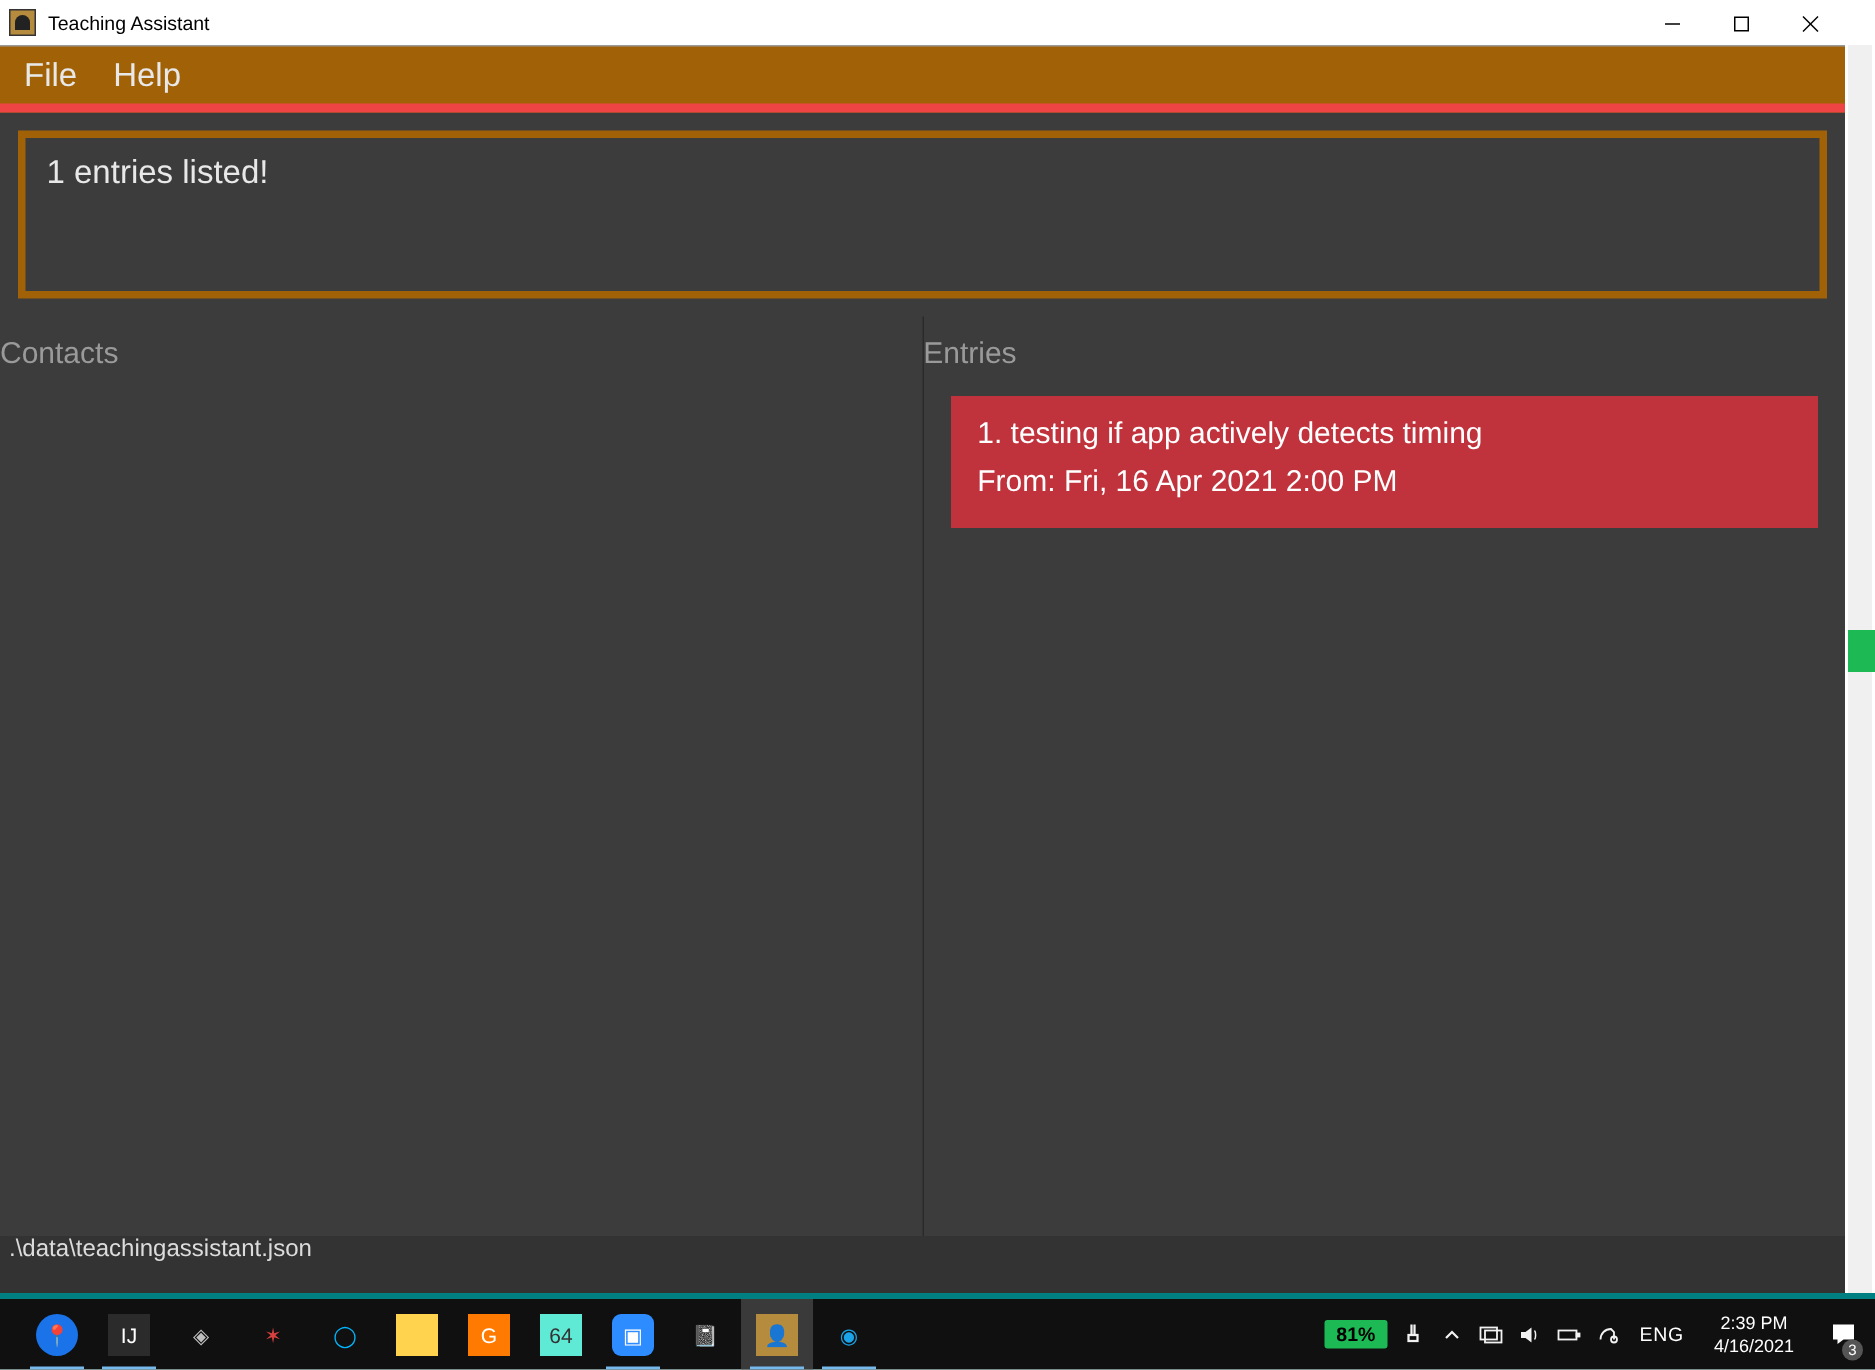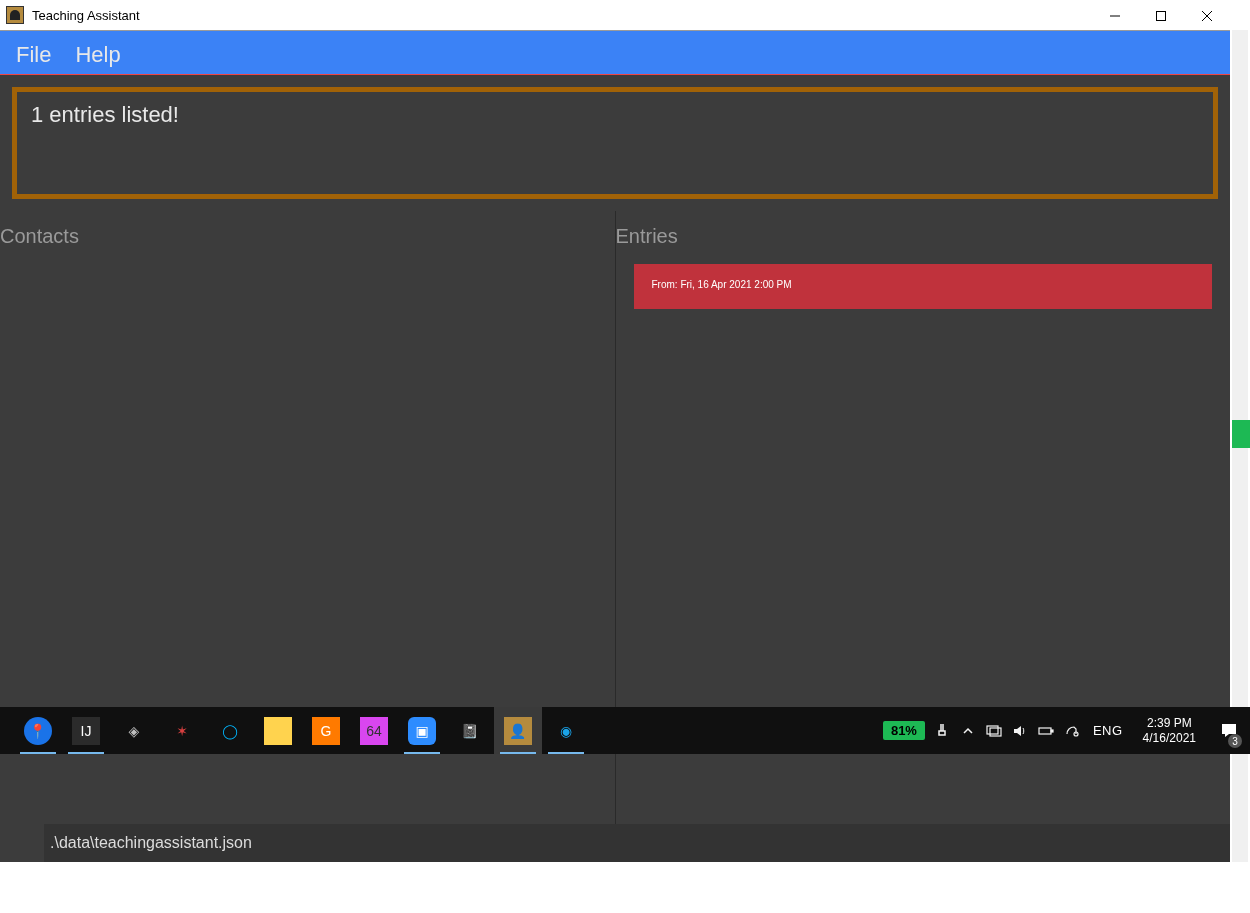--- a/index.html
+++ b/index.html
@@ -1,32 +1,32 @@
 <!DOCTYPE html>
 <html><head>
 <meta charset="utf-8">
 <style>
   * { margin: 0; padding: 0; box-sizing: border-box; }
   html, body { width: 1250px; height: 913px; font-family: "Segoe UI", Arial, sans-serif; overflow: hidden; background: #fff; }
-  .desktop { width: 1250px; height: 754px; position: relative; background: #008080; }
+  .desktop { width: 1250px; height: 913px; position: relative; background: #008080; }
 
   
   .app-window { position: absolute; left: 0; top: 0; width: 1230px; height: 862px; background: #3c3c3c; display: flex; flex-direction: column; }
 
   
   .title-bar { height: 31px; background: #ffffff; display: flex; align-items: center; border-bottom: 1px solid #9a9a9a; }
   .title-bar .app-icon { width: 18px; height: 18px; margin: 0 8px 0 6px; background: #b58b3e; border: 1px solid #333; position: relative; }
   .title-bar .app-icon::after { content:""; position:absolute; inset:3px; background:#222; border-radius:50% 50% 0 0; }
   .title-bar .title-text { font-size: 13px; color: #000; flex: 1; }
   .win-controls { display: flex; height: 100%; }
   .win-btn { width: 46px; height: 31px; display: flex; align-items: center; justify-content: center; }
   .win-btn svg { width: 12px; height: 12px; }
 
   
-  .menu-bar { height: 44px; background: #3b82f6; display: flex; align-items: flex-end; padding: 0 6px; border-bottom: 1px solid #ef4444; }
+  .menu-bar { height: 44px; background: #a16207; display: flex; align-items: flex-start; padding: 0 6px; border-bottom: 6px solid #ef4444; }
   .menu-item { color: #e8e8e8; font-size: 22px; font-weight: 300; padding: 6px 10px; margin-right: 4px; }
 
   
   .command-row { padding: 10px 16px 0 16px; }
   .command-input-wrap { border-bottom: 2px solid #a8a8a8; padding-bottom: 4px; position: relative; }
   .command-text { color: #e8e8e8; font-size: 24px; font-weight: 300; letter-spacing: 0.5px; }
   .caret { display:inline-block; width: 1px; height: 26px; background: #e8e8e8; vertical-align: -4px; margin-left: 1px; animation: blink 1s step-end infinite; }
   @keyframes blink { 50% { opacity: 0; } }
 
   
@@ -37,24 +37,24 @@
   
   .columns { flex: 1; display: flex; min-height: 0; }
   .col { flex: 1; display: flex; flex-direction: column; }
   .col.left { border-right: 1px solid #2a2a2a; }
   .col-header { text-align: left; color: #9a9a9a; font-size: 20px; font-weight: 400; padding: 14px 0 8px 0; }
   .col-body { flex: 1; padding: 8px 18px; }
 
   
   .entry-card { background: #c0323c; color: #fff; padding: 14px 18px 16px 18px; }
   .entry-title { font-size: 20px; font-weight: 400; margin-bottom: 6px; }
-  .entry-sub { font-size: 10px; font-weight: 300; line-height: 1.45; }
-
-  
-  .app-footer { height: 38px; background: #333333; color: #dcdcdc; font-size: 16px; font-weight: 300; display: flex; align-items: center; padding: 0 6px; margin-left: 44px; }
+  .entry-sub { font-size: 20px; font-weight: 300; line-height: 1.45; }
+
+  
+  .app-footer { height: 38px; background: #333333; color: #dcdcdc; font-size: 16px; font-weight: 300; display: flex; padding: 0 6px; }
 
   
   .behind-strip { position:absolute; right:0; top:0; width:20px; height:862px; background:#fff;}
   .behind-strip .scroll-track{position:absolute; right:2px; top:30px; bottom:0; width:16px; background:#f0f0f0;}
   .behind-strip .green{position:absolute; right:0; top:420px; width:18px; height:28px; background:#1db954;}
 
   
   .taskbar { position: absolute; left: 0; right: 0; bottom: 0; height: 47px; background: #101010; display: flex; align-items: center; }
   .task-icons { display: flex; align-items: center; height: 100%; padding-left: 14px; }
   .task-icon { width: 48px; height: 47px; display:flex; align-items:center; justify-content:center; position:relative; }
@@ -121,20 +121,21 @@
 
     <div class="columns">
       <div class="col left">
         <div class="col-header">Contacts</div>
         <div class="col-body"></div>
       </div>
       <div class="col">
         <div class="col-header">Entries</div>
         <div class="col-body">
           <div class="entry-card">
+            <div class="entry-title">1.   testing if app actively detects timing</div>
             <div class="entry-sub">From: Fri, 16 Apr 2021 2:00 PM</div>
           </div>
         </div>
       </div>
     </div>
 
     <div class="app-footer">
       <span>.\data\teachingassistant.json</span>
     </div>
 
@@ -159,21 +160,21 @@
       <div class="task-icon">
           <div class="ic" style="color:#00b7ff;">◯</div>
         </div>
       <div class="task-icon">
           <div class="ic" style="background:#ffd34e;"></div>
         </div>
       <div class="task-icon">
           <div class="ic" style="background:#ff7a00;">G</div>
         </div>
       <div class="task-icon">
-          <div class="ic" style="background:#d946ef;color:#333;">64</div>
+          <div class="ic" style="background:#5eead4;color:#333;">64</div>
         </div>
       <div class="task-icon">
           <div class="ic" style="background:#2d8cff;border-radius:6px;">▣</div>
           <div class="dotline"></div>
         </div>
       <div class="task-icon">
           <div class="ic">📓</div>
         </div>
       <div class="task-icon active">
           <div class="ic" style="background:#b58b3e;">👤</div>

